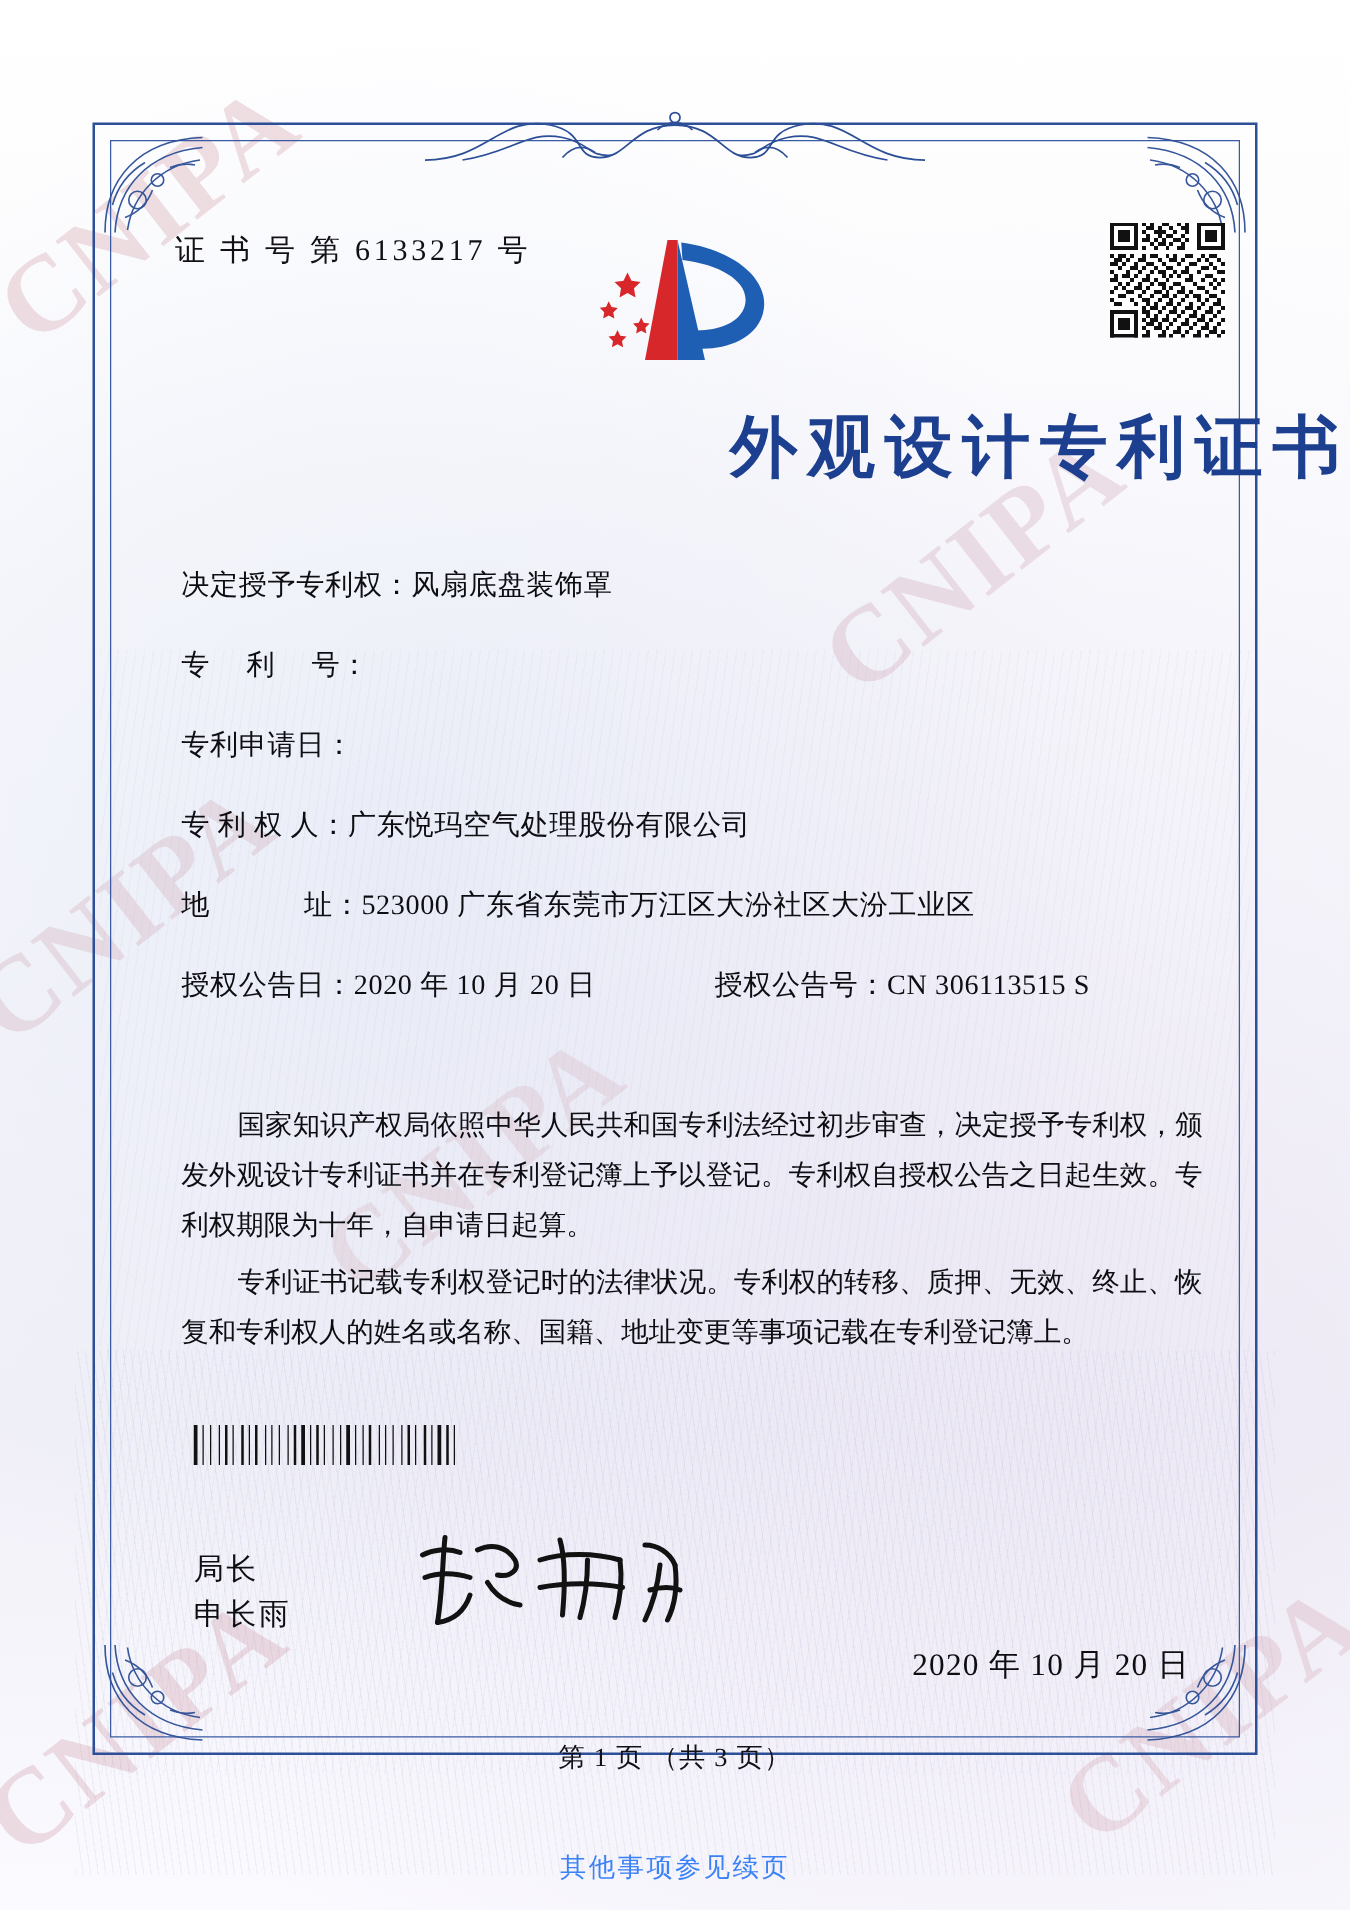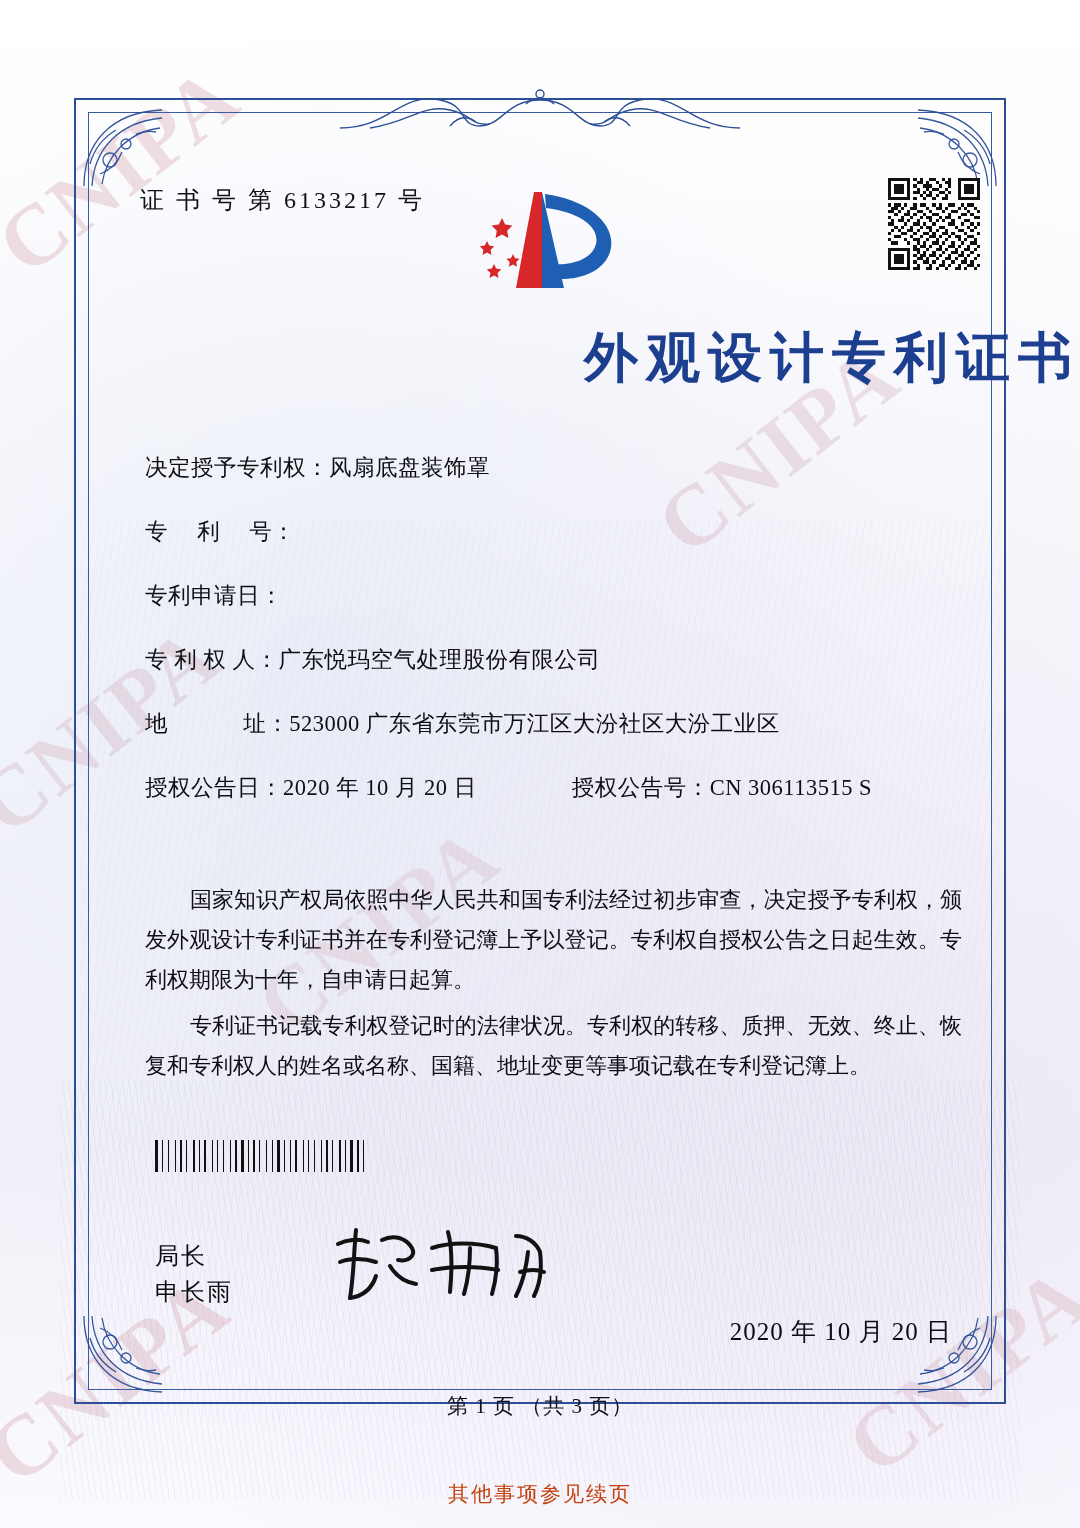--- a/index.html
+++ b/index.html
@@ -239,21 +239,21 @@
     color: #101016;
     letter-spacing: 1px;
   }
 
   .footnote {
     position: absolute;
     left: 0; right: 0;
     top: 1480px;
     text-align: center;
     font-size: 21px;
-    color: #c2410c;
+    color: #3b82f6;
     letter-spacing: 2px;
   }
 </style>
 </head>
 <body>
 
 <div class="page">
 
   <div class="paper-wash"></div>
   <div class="wave-wash"></div>

